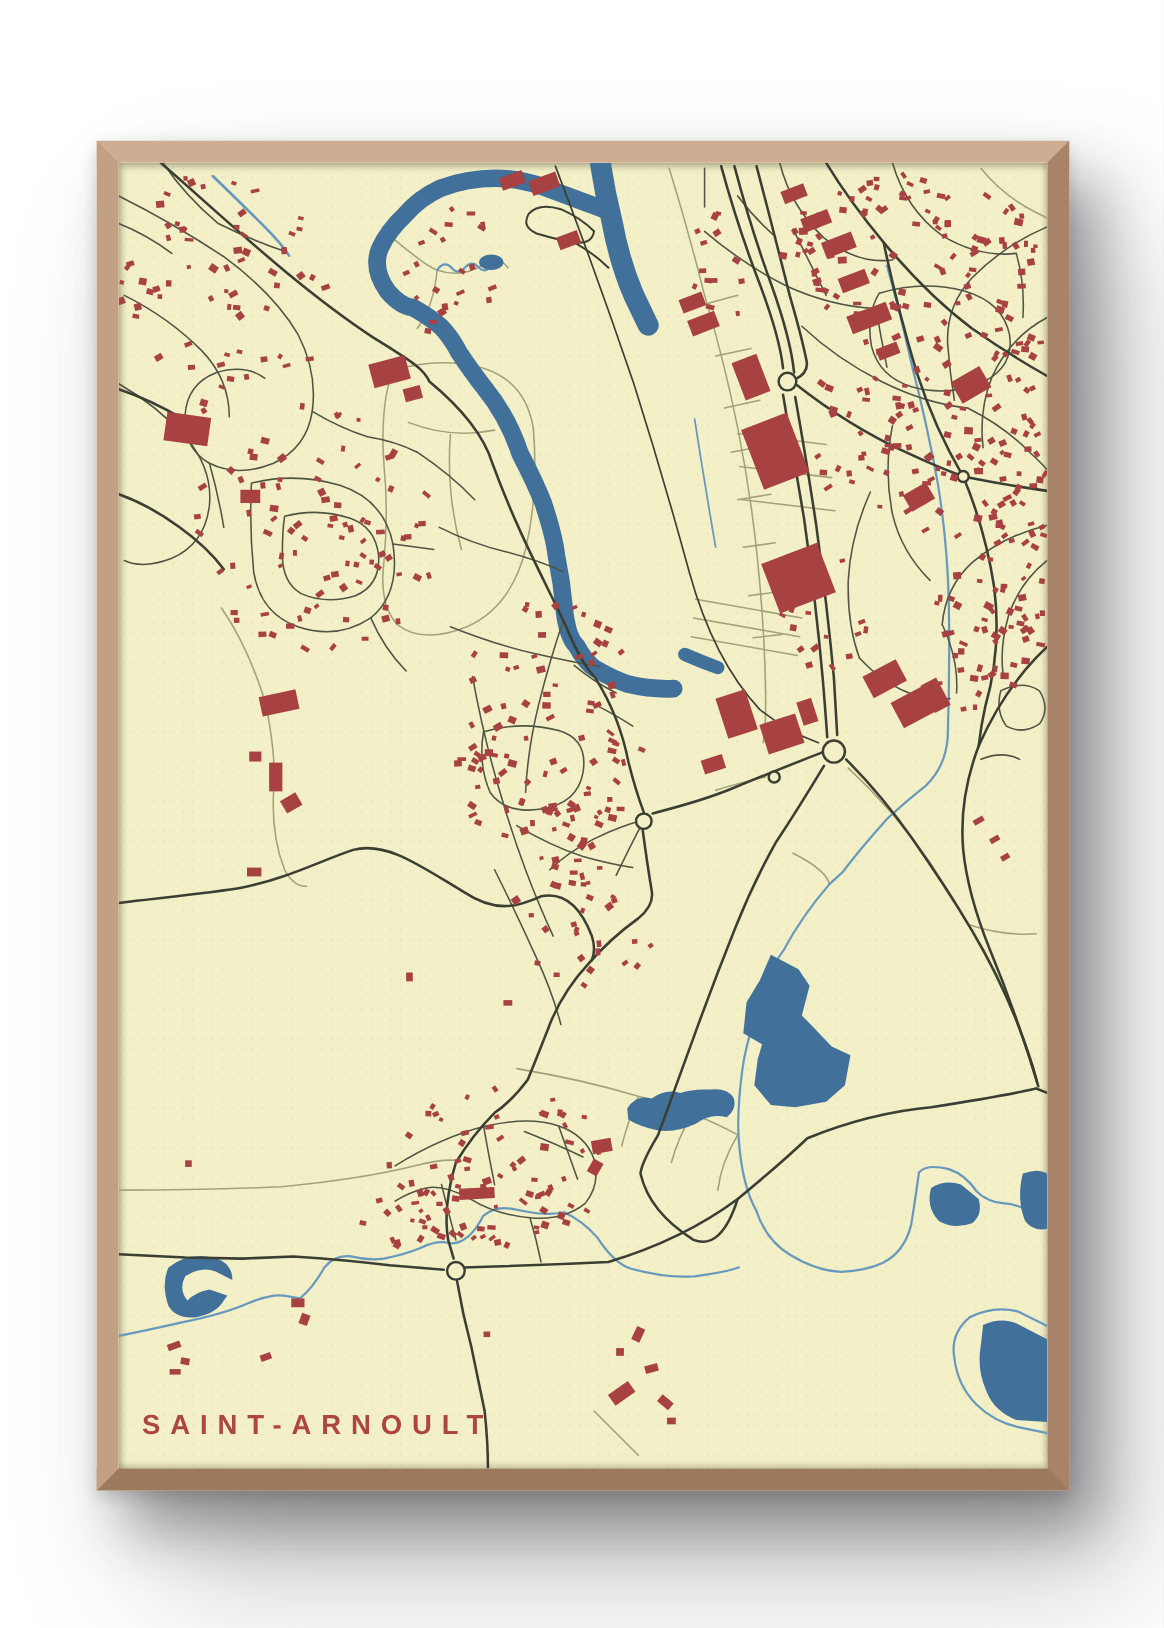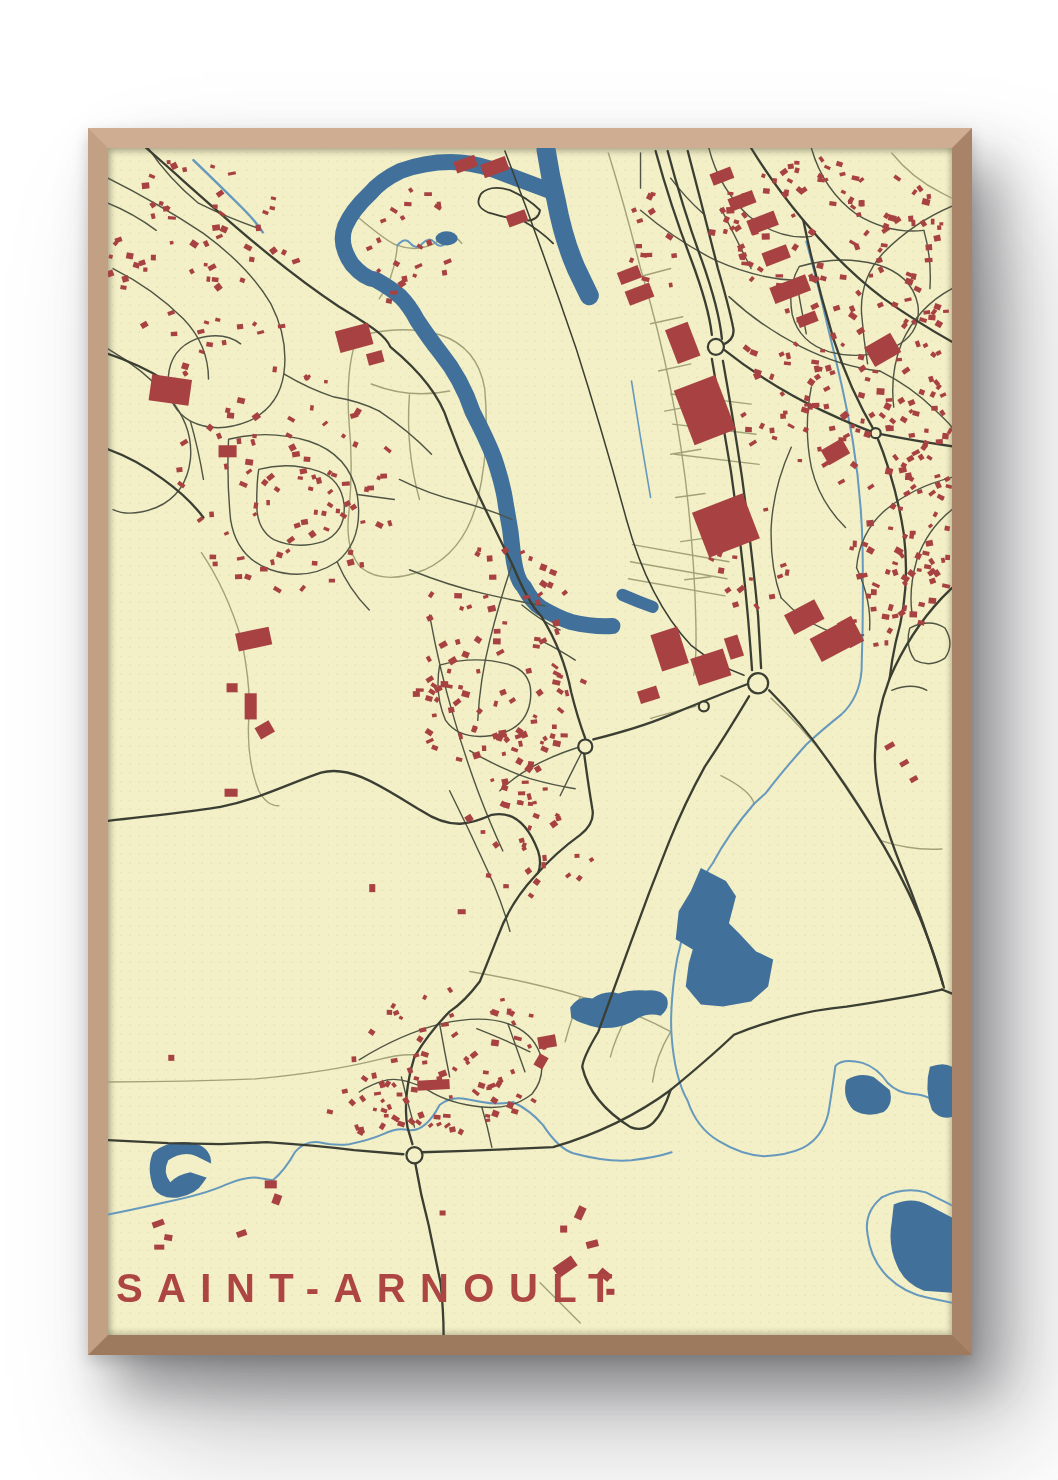--- a/index.html
+++ b/index.html
@@ -23,22 +23,22 @@
   .paper{
     position:relative;width:100%;height:100%;
     background-color:#f3efc6;
     background-image:radial-gradient(rgba(110,100,55,.07) 1px, transparent 1px);
     background-size:9px 9px;
     box-shadow:inset 2px 3px 7px rgba(0,0,0,.30), inset -2px -3px 6px rgba(0,0,0,.16);
     overflow:hidden;
   }
   .paper svg{display:block;width:100%;height:100%;}
   .poster-title{
-    position:absolute;left:8px;bottom:24px;
-    font-size:40px;font-weight:bold;
+    position:absolute;left:21px;bottom:24px;
+    font-size:25px;font-weight:bold;
     letter-spacing:.36em;
     color:#ad4643;
     white-space:nowrap;
   }
 </style>
 </head>
 <body style="background: rgb(255, 255, 255);">
 
 <div class="frame">
   <div class="paper" style="background-color: rgb(243, 239, 198);">

